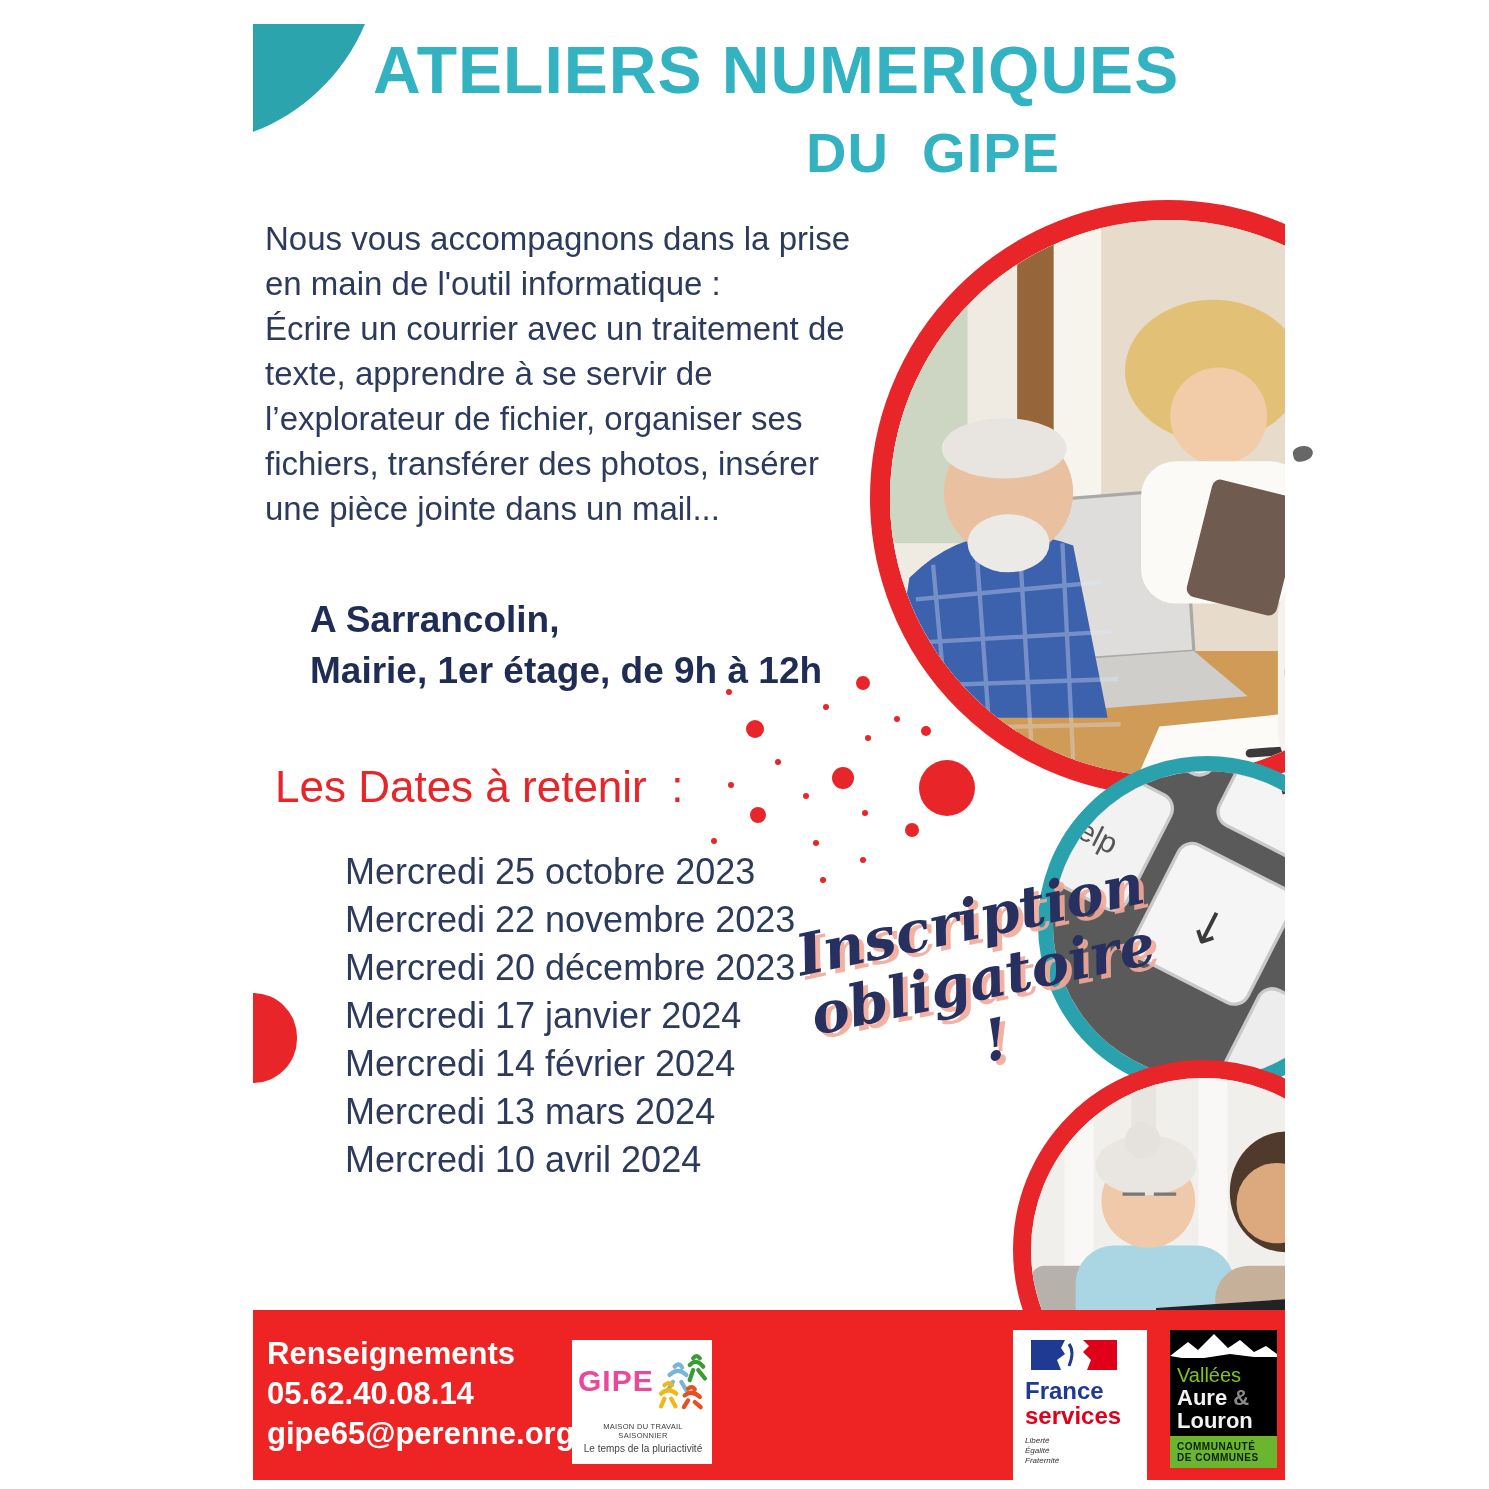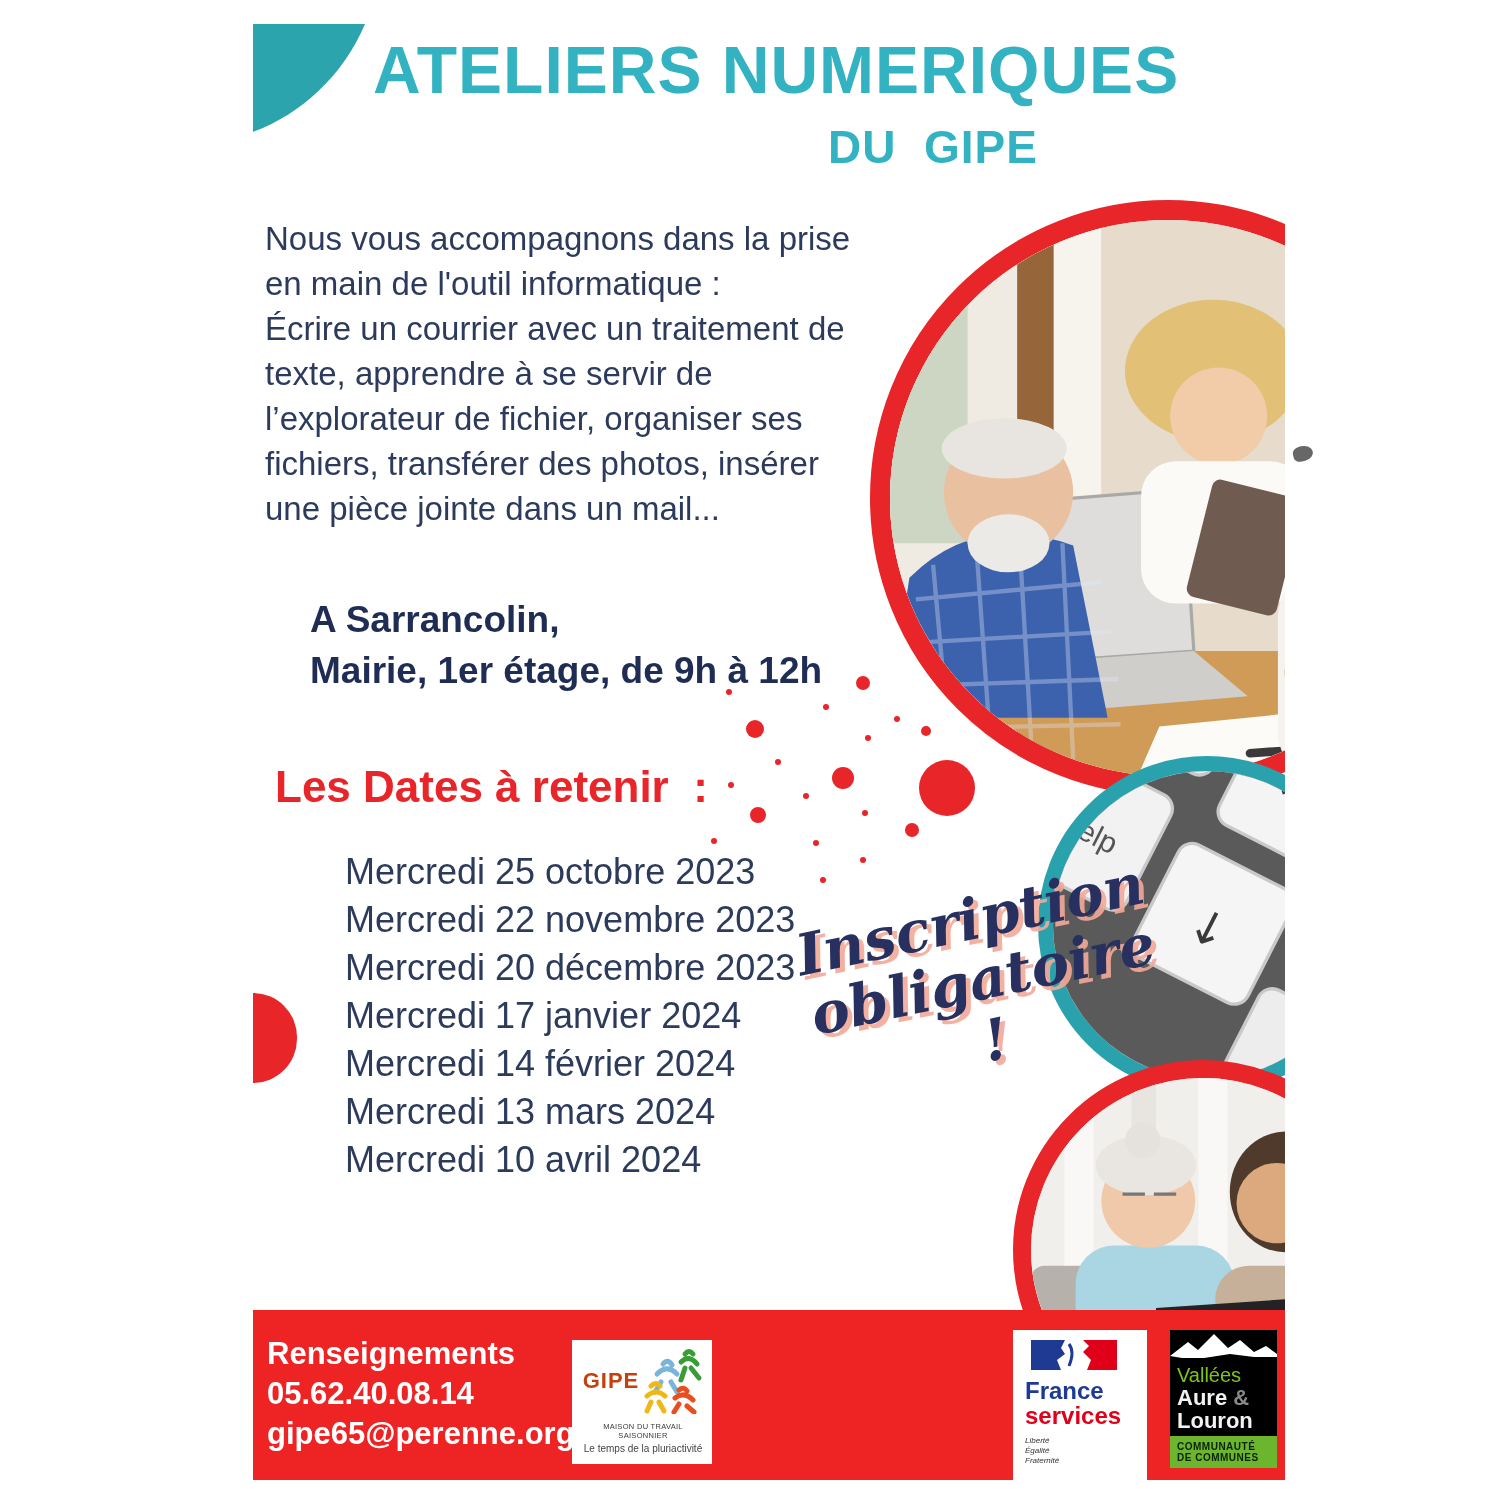--- a/index.html
+++ b/index.html
@@ -11,30 +11,30 @@
     --teal:#33b3c2; --teal-ring:#2aa2ad; --navy:#2c3a5c; --navy-deep:#1f2d55;
     --red:#e8262a; --band-red:#ee2424; --script-navy:#27305e;
   }
 
   
   .sail{position:absolute;left:0;top:0;}
 
   
   .title1{position:absolute;left:120px;top:8px;font-size:66px;font-weight:700;color:var(--teal);
           letter-spacing:1px;white-space:pre;}
-  .title2{position:absolute;left:400px;top:96px;width:560px;text-align:center;font-size:46px;
+  .title2{position:absolute;left:400px;top:96px;width:560px;text-align:center;font-size:56px;
           font-weight:700;color:var(--teal);letter-spacing:1px;white-space:pre;}
 
   .intro{position:absolute;left:12px;top:192px;width:680px;font-size:33px;line-height:45px;
          color:var(--navy);white-space:pre-line;}
 
   .location{position:absolute;left:57px;top:570px;font-size:37px;font-weight:700;line-height:51px;
             color:var(--navy-deep);white-space:pre-line;}
 
-  .dates-heading{position:absolute;left:22px;top:738px;font-size:44px;font-weight:700;
+  .dates-heading{position:absolute;left:22px;top:738px;font-size:44px;font-weight:400;
                  color:var(--red);white-space:pre;}
   .dates{position:absolute;left:92px;top:824px;font-size:36px;line-height:48px;color:var(--navy);}
 
   
   .dot{position:absolute;background:var(--red);border-radius:50%;}
   .half-dot{position:absolute;left:0;top:969px;width:44px;height:90px;background:var(--red);
             border-radius:0 90px 90px 0;}
 
   
   .circle{position:absolute;border-radius:50%;overflow:hidden;background:#eee;}
@@ -50,21 +50,21 @@
   .note .l1{font-size:57px;line-height:60px;}
   .note .l2{font-size:57px;line-height:62px;}
 
   
   .band{position:absolute;left:0;top:1286px;width:1032px;height:170px;background:var(--band-red);z-index:4;}
   .contact{position:absolute;left:14px;top:24px;color:#ffffff;font-size:31px;font-weight:600;line-height:40px;}
 
   .logo-gipe{position:absolute;left:319px;top:30px;width:140px;height:124px;background:#ffffff;
              padding:6px 4px 4px 6px;box-sizing:border-box;text-align:center;}
   .gipe-row{display:flex;align-items:center;justify-content:center;gap:2px;height:70px;}
-  .gipe-word{font-size:22px;font-weight:800;color:#c2410c;letter-spacing:1px;}
+  .gipe-word{font-size:30px;font-weight:800;color:#ec4899;letter-spacing:1px;}
   .gipe-sub1{font-size:7.5px;color:#3a3a3a;letter-spacing:.3px;margin-top:6px;}
   .gipe-sub2{font-size:10px;color:#444;margin-top:3px;}
 
   .logo-fs{position:absolute;left:760px;top:20px;width:134px;height:157px;background:#ffffff;
            box-sizing:border-box;padding:10px 10px 6px 12px;}
   .fs-flag{margin-left:6px;}
   .fs-line1{font-size:24px;font-weight:800;color:#1f3a93;line-height:26px;margin-top:4px;}
   .fs-line2{font-size:24px;font-weight:800;color:#e1001a;line-height:24px;}
   .fs-motto{font-size:8px;font-style:italic;color:#333;margin-top:8px;line-height:10px;white-space:pre-line;}
 

